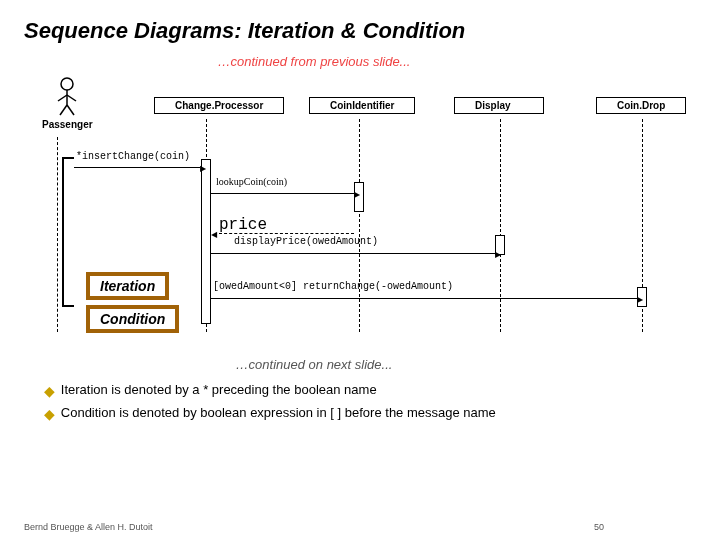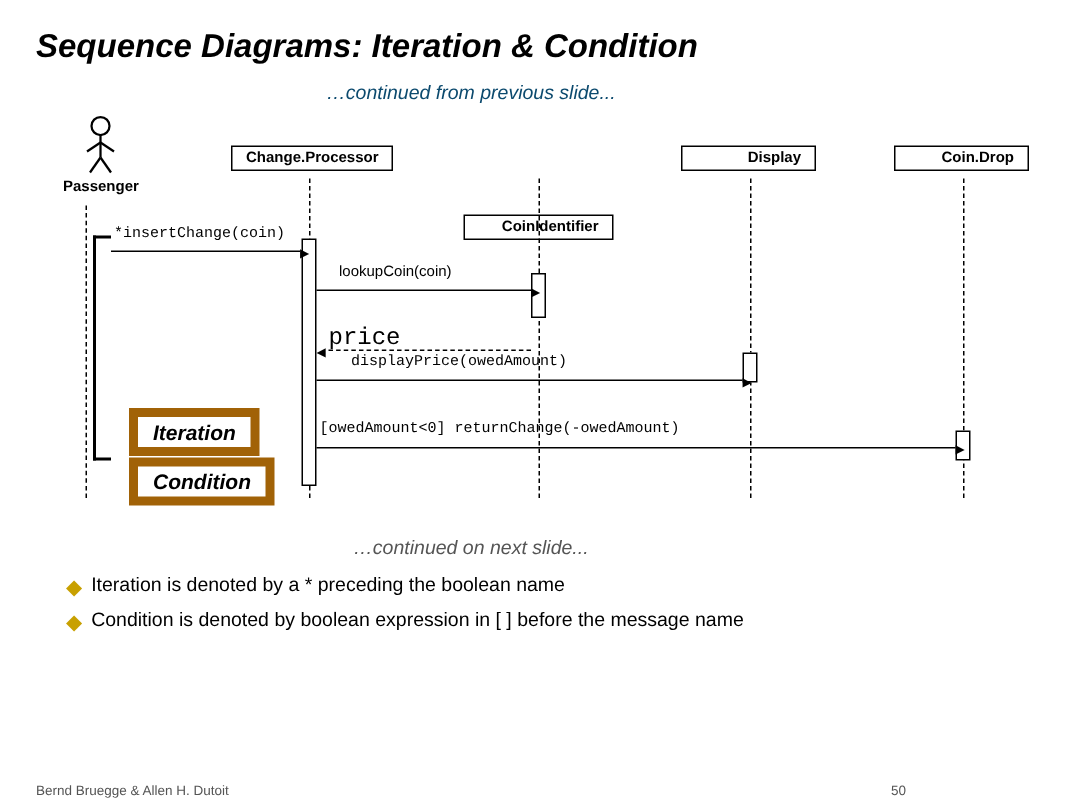--- a/index.html
+++ b/index.html
@@ -23,38 +23,38 @@
       font-size: 22px;
       font-style: italic;
       font-weight: bold;
       margin-bottom: 10px;
       color: #000;
     }
 
     .continued-from {
       text-align: center;
       font-size: 13px;
-      color: #0c4a6e;
+      color: #ef4444;
       margin-bottom: 8px;
       font-style: italic;
     }
 
     
     .diagram {
       position: relative;
       width: 100%;
       height: 280px;
     }
 
     .object-box {
       border: 1px solid #000;
-      padding: 2px 9px;
+      padding: 2px 20px;
       font-size: 10px;
       font-weight: bold;
-      text-align: right;
+      text-align: left;
       background: white;
       min-width: 90px;
     }
 
     .vline {
       position: absolute;
       top: 0;
       width: 1px;
       height: 100%;
       border-left: 1px dashed #000;
@@ -64,21 +64,21 @@
     .activation {
       position: absolute;
       width: 10px;
       background: white;
       border: 1px solid #000;
     }
 
     
     .iter-box {
       position: absolute;
-      border: 6px solid #a16207;
+      border: 4px solid #a16207;
       font-size: 13px;
       font-weight: bold;
       padding: 2px 10px;
       background: white;
       font-style: italic;
     }
 
     .continued-next {
       text-align: center;
       font-size: 13px;
@@ -138,21 +138,21 @@
         <line x1="15" y1="18" x2="24" y2="24" stroke="black" stroke-width="1.5"></line>
         <line x1="15" y1="28" x2="8" y2="38" stroke="black" stroke-width="1.5"></line>
         <line x1="15" y1="28" x2="22" y2="38" stroke="black" stroke-width="1.5"></line>
       </svg>
       <div style="font-size:10px; font-weight:bold; margin-top:2px;text-align:center;">Passenger</div>
     </div>
 
     <div style="position:absolute; top:20px; left:130px; min-width:100px;">
       <div class="object-box">Change.Processor</div>
     </div>
-    <div style="position:absolute; top:20px; left:285px; min-width:100px;margin-top:46px;">
+    <div style="position:absolute; top:20px; left:285px; min-width:100px;">
       <div class="object-box">CoinIdentifier</div>
     </div>
     <div style="position:absolute; top:20px; left:430px; min-width:80px;">
       <div class="object-box">Display</div>
     </div>
     <div style="position:absolute; top:20px; left:572px; min-width:80px;">
       <div class="object-box">Coin.Drop</div>
     </div>
 
     <div class="vline" style="left:33px; top:60px; height:195px;"></div>
@@ -177,21 +177,21 @@
 
     <div style="position:absolute; top:84px; left:50px; right:0; height:14px;">
       <div style="position:absolute; left:0; top:6px; width:126px; height:1px; background:#000;"></div>
       <div style="position:absolute; left:126px; top:3px; font-size:8px;">▶</div>
       <div style="position:absolute; left:2px; top:-10px; font-size:10px; font-family:'Courier New',monospace;">*insertChange(coin)</div>
     </div>
 
     <div style="position:absolute; top:110px; left:187px; right:0; height:14px;">
       <div style="position:absolute; left:0; top:6px; width:143px; height:1px; background:#000;"></div>
       <div style="position:absolute; left:143px; top:3px; font-size:8px;">▶</div>
-      <div style="position:absolute; left:15px; top:-11px; font-size:10px; font-family:Liberation Sans, sans-serif;">lookupCoin(coin)</div>
+      <div style="position:absolute; left:5px; top:-11px; font-size:10px; font-family:Liberation Serif, serif;">lookupCoin(coin)</div>
     </div>
 
     <div style="position:absolute; top:150px; left:187px; right:0; height:14px;">
       <div style="position:absolute; left:0; top:3px; font-size:8px;">◀</div>
       <div style="position:absolute; left:8px; top:6px; width:135px; border-top:1px dashed #000;"></div>
       <div style="position:absolute; left:8px; top:-11px; font-size:16px; font-family:'Courier New',monospace;">price</div>
     </div>
 
     <div style="position:absolute; top:170px; left:187px; right:0; height:14px;">
       <div style="position:absolute; left:0; top:6px; width:284px; height:1px; background:#000;"></div>

